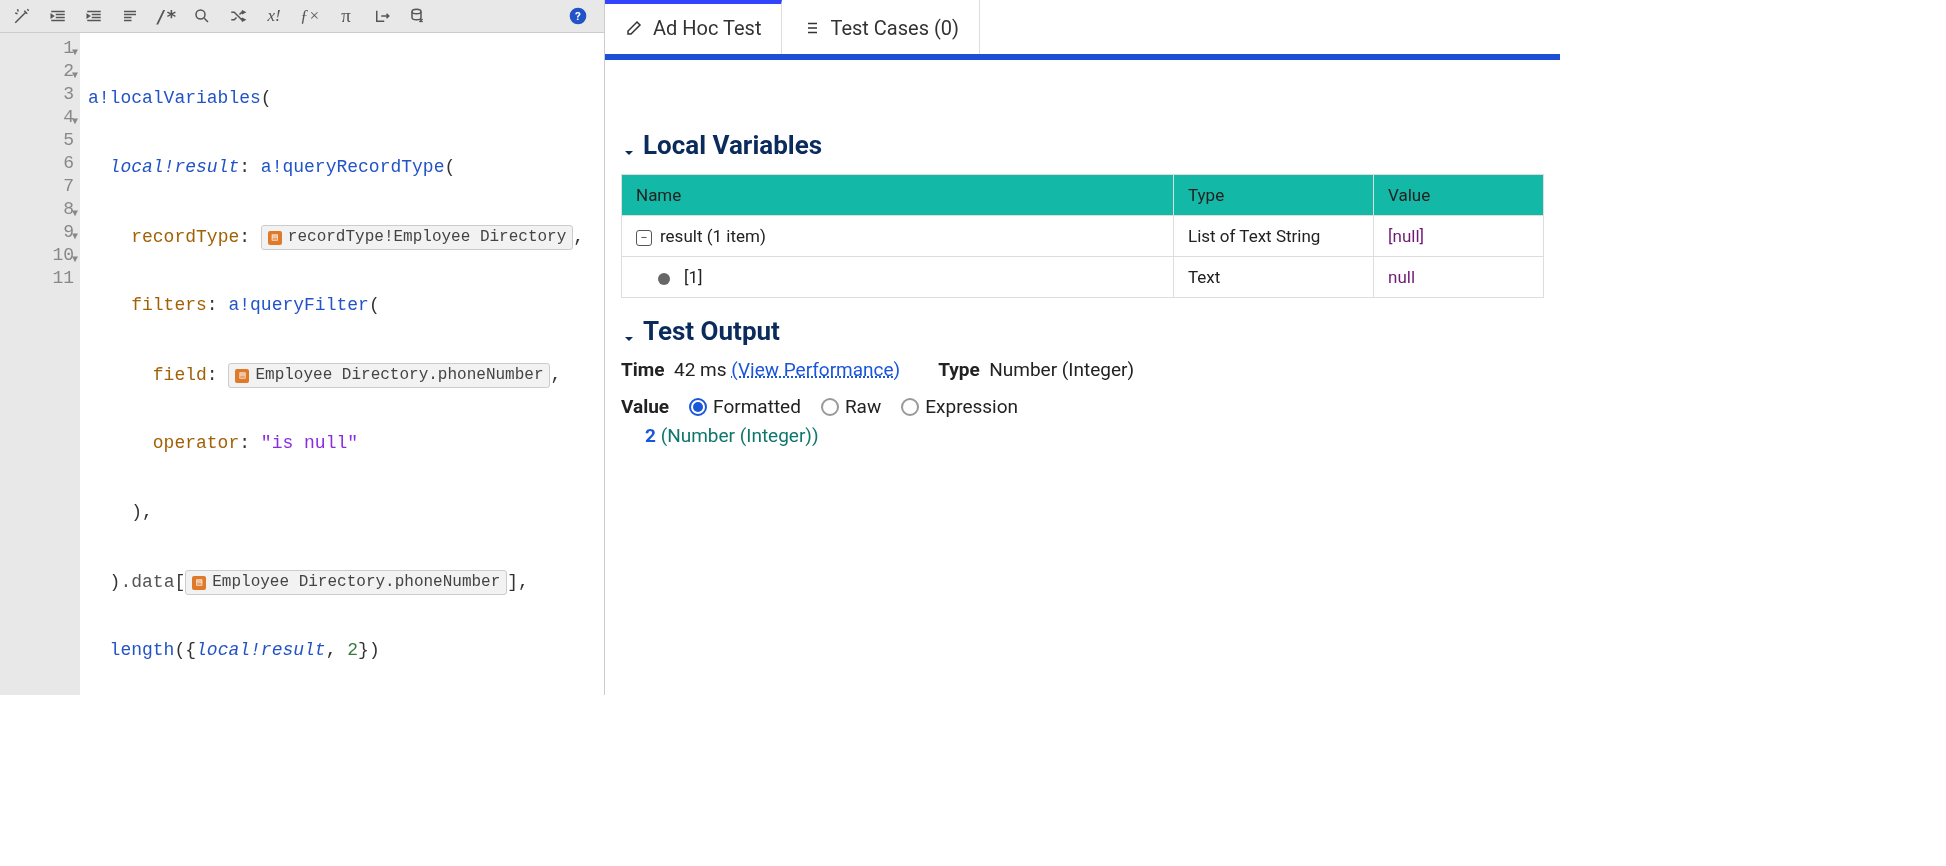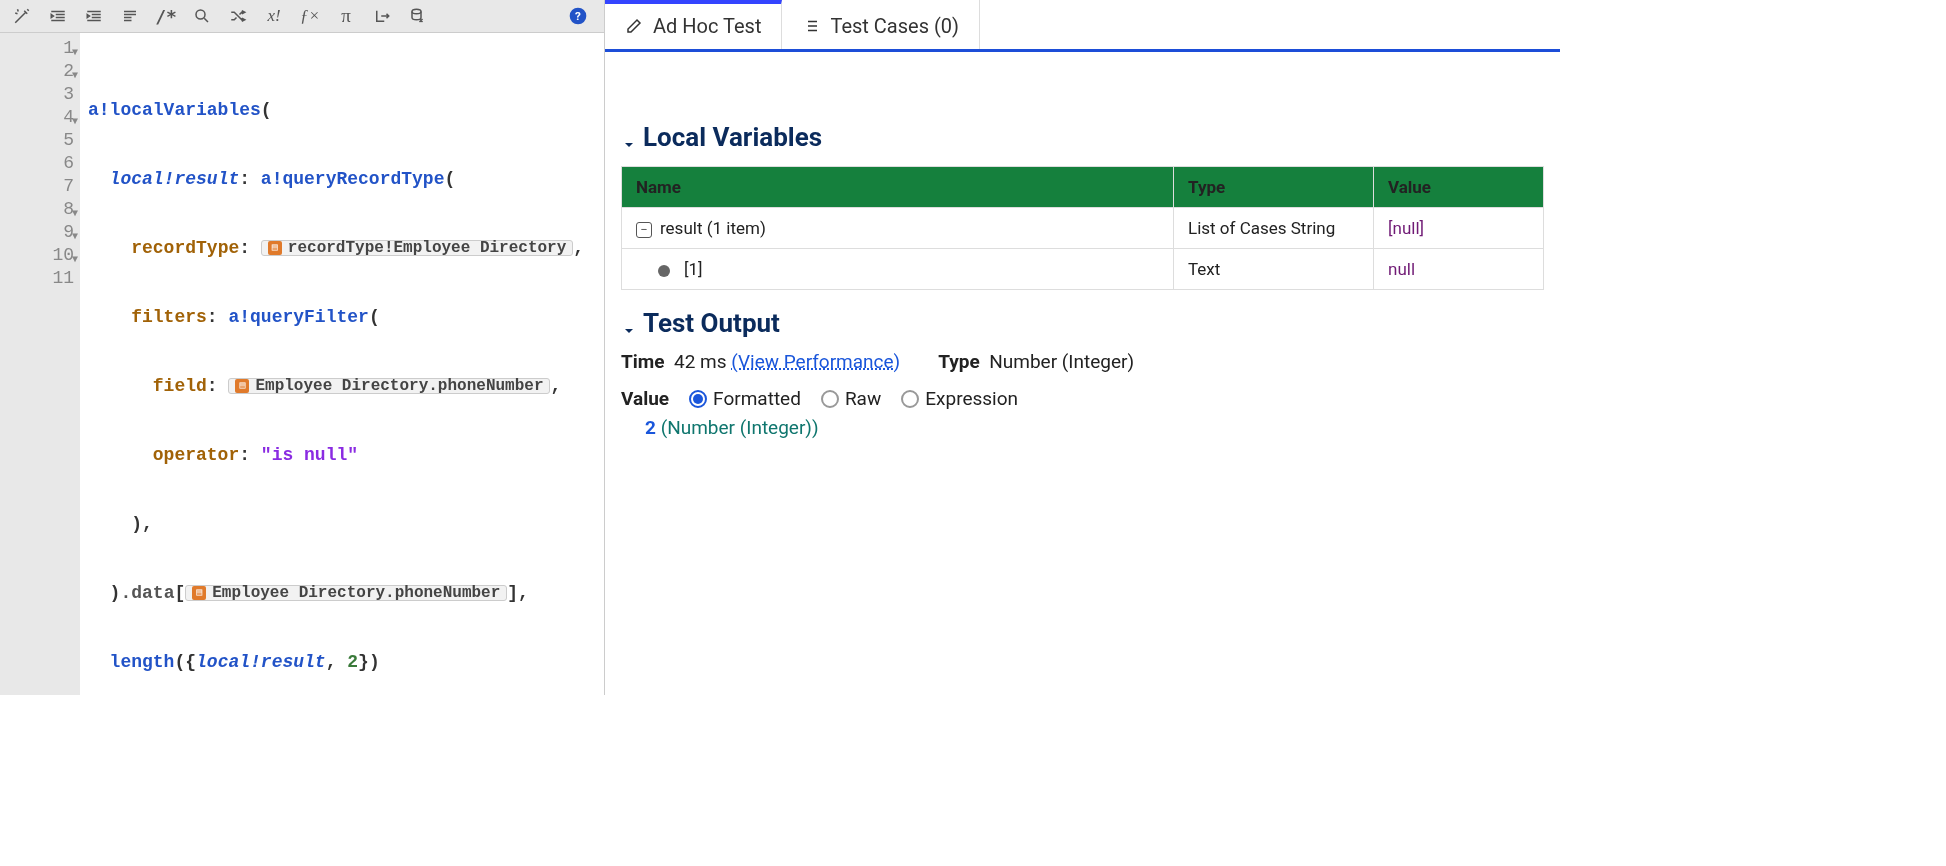--- a/index.html
+++ b/index.html
@@ -6,45 +6,45 @@
 body { font-family:-apple-system,BlinkMacSystemFont,"Segoe UI",Roboto,sans-serif; font-size:17px; background:#fff; color:#222; }
 .app { display:flex; width:1560px; height:695px; }
 .left { width:605px; display:flex; flex-direction:column; border-right:1px solid #ccc; }
 .toolbar { height:46px; background:#e8e8e8; display:flex; align-items:center; padding:0 6px; gap:4px; border-bottom:1px solid #ccc; position:relative; }
 .tb-btn { width:32px; height:32px; display:flex; align-items:center; justify-content:center; color:#555; cursor:pointer; border-radius:3px; }
 .help-btn { position:absolute; right:10px; top:50%; transform:translateY(-50%); color:#2253c7; font-weight:bold; background:#e8e8e8; }
 .editor { flex:1; display:flex; background:#fff; font-family:"Consolas","Monaco","Courier New",monospace; font-size:18px; line-height:23px; }
 .gutter { background:#e8e8e8; width:80px; padding:4px 6px 4px 0; text-align:right; color:#888; }
 .gutter div { height:23px; position:relative; }
 .fold { font-size:10px; color:#888; position:absolute; right:-4px; top:4px; }
-.code { flex:1; padding:20px 8px; white-space:pre; overflow:hidden;font-weight:bold; }
+.code { flex:1; padding:8px 8px; white-space:pre; overflow:hidden; }
 .code .line { height:23px; }
 .fn { color:#2253c7; }
 .kw { color:#2253c7; font-style:italic; }
 .param { color:#a16207; }
 .str { color:#8A2BE2; }
 .num { color:#3a7a3a; }
 .punc { color:#333; }
 .dot { color:#555; }
-.chip { display:inline-flex; align-items:center; background:#f2f2f2; border:1px solid #ccc; border-radius:3px; padding:0 6px; height:16px; font-size:16px; color:#444; vertical-align:middle; font-family:"Consolas","Monaco","Courier New",monospace; }
+.chip { display:inline-flex; align-items:center; background:#f2f2f2; border:1px solid #ccc; border-radius:3px; padding:0 6px; height:25px; font-size:16px; color:#444; vertical-align:middle; font-family:"Consolas","Monaco","Courier New",monospace; }
 .chip-ico { display:inline-block; width:14px; height:14px; background:#e07a2b; margin-right:6px; border-radius:2px; position:relative; }
 .chip-ico::after { content:"▤"; position:absolute; inset:0; color:#fff; font-size:10px; line-height:14px; text-align:center; }
 .right { flex:1; display:flex; flex-direction:column; }
-.tabs { height:52px; display:flex; border-bottom:3px solid #1d4ed8; }
+.tabs { height:60px; display:flex; border-bottom:6px solid #1d4ed8; }
 .tab { padding:12px 20px 10px; display:flex; align-items:center; gap:10px; color:#333; cursor:pointer; border-right:1px solid #ddd; font-size:20px; }
 .tab.active { border-top:4px solid #3344ff; padding-top:8px; background:#fff; }
 .tab-ico { width:18px; height:18px; display:inline-flex; align-items:center; justify-content:center; }
 .panel-body { padding:14px 16px; }
 .section-head { font-size:26px; font-weight:700; color:#0b2b5c; margin:6px 0 30px; display:flex; align-items:center; gap:6px; cursor:pointer; }
 .section-head.collapsed .caret { transform:rotate(-90deg); }
 .caret { display:inline-block; width:16px; height:16px; transition:transform .15s; }
 .caret svg { width:16px; height:16px; fill:#0b2b5c; }
 .table { width:100%; border:1px solid #ddd; border-collapse:collapse; margin:14px 0 18px; }
 .table th, .table td { text-align:left; padding:10px 14px; border:1px solid #ddd; }
-.table th { font-weight:700; color:#222; background:#15803d; }
+.table th { font-weight:400; color:#222; background:#14b8a6; }
 .link { color:#701a75; cursor:pointer; }
 .exp-ico { display:inline-block; width:16px; height:16px; border:1.5px solid #555; border-radius:3px; text-align:center; line-height:13px; font-size:13px; color:#555; margin-right:8px; vertical-align:middle; }
 .bullet { display:inline-block; width:12px; height:12px; background:#666; border-radius:50%; margin-right:14px; margin-left:22px; vertical-align:middle; }
 .meta-row { display:flex; gap:38px; align-items:center; margin:6px 0 14px; font-size:19px; }
 .meta-label { font-weight:700; }
 .perf-link { color:#1a56db; text-decoration:underline dotted; cursor:pointer; }
 .radio-row { display:flex; align-items:center; gap:20px; font-size:19px; }
 .radio { display:inline-flex; align-items:center; gap:6px; cursor:pointer; }
 .radio-c { width:18px; height:18px; border:2px solid #999; border-radius:50%; display:inline-flex; align-items:center; justify-content:center; }
 .radio.sel .radio-c { border-color:#1a56db; }
@@ -176,21 +176,21 @@
         <thead>
           <tr>
             <th>Name</th>
             <th style="width:200px">Type</th>
             <th style="width:170px">Value</th>
           </tr>
         </thead>
         <tbody>
           <tr>
             <td><span class="exp-ico">−</span><span>result (1 item)</span></td>
-            <td>List of Cases String</td>
+            <td>List of Text String</td>
             <td><span class="link">[null]</span></td>
           </tr>
           <tr>
             <td><span class="bullet"></span><span>[1]</span></td>
             <td>Text</td>
             <td><span class="link">null</span></td>
           </tr>
         </tbody>
       </table>
 

